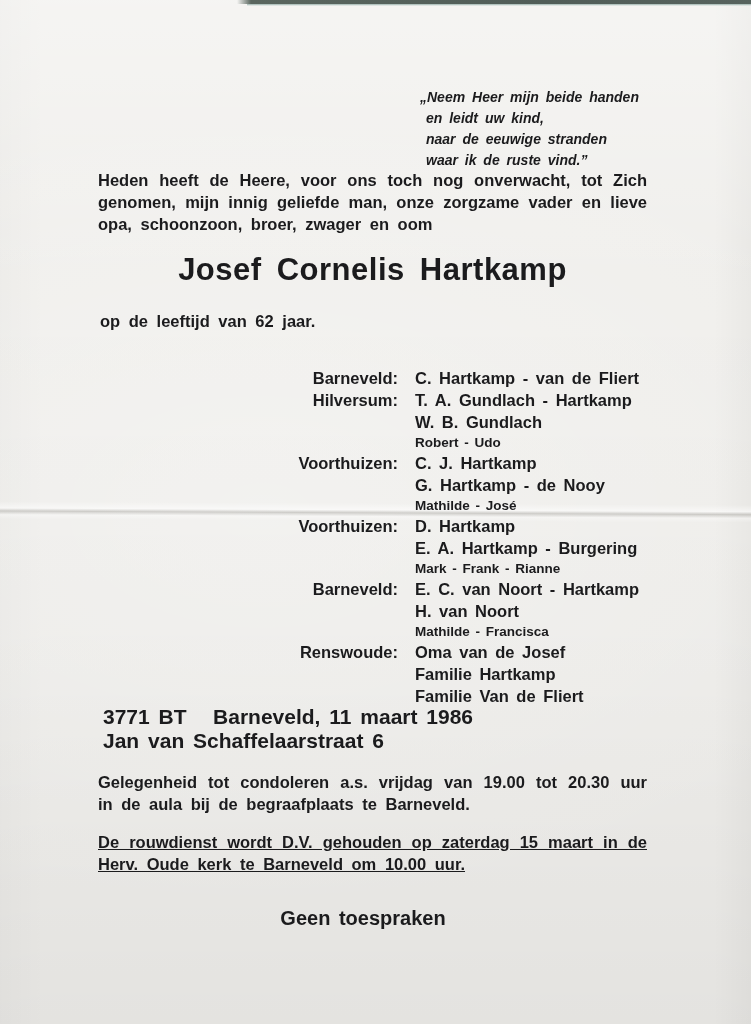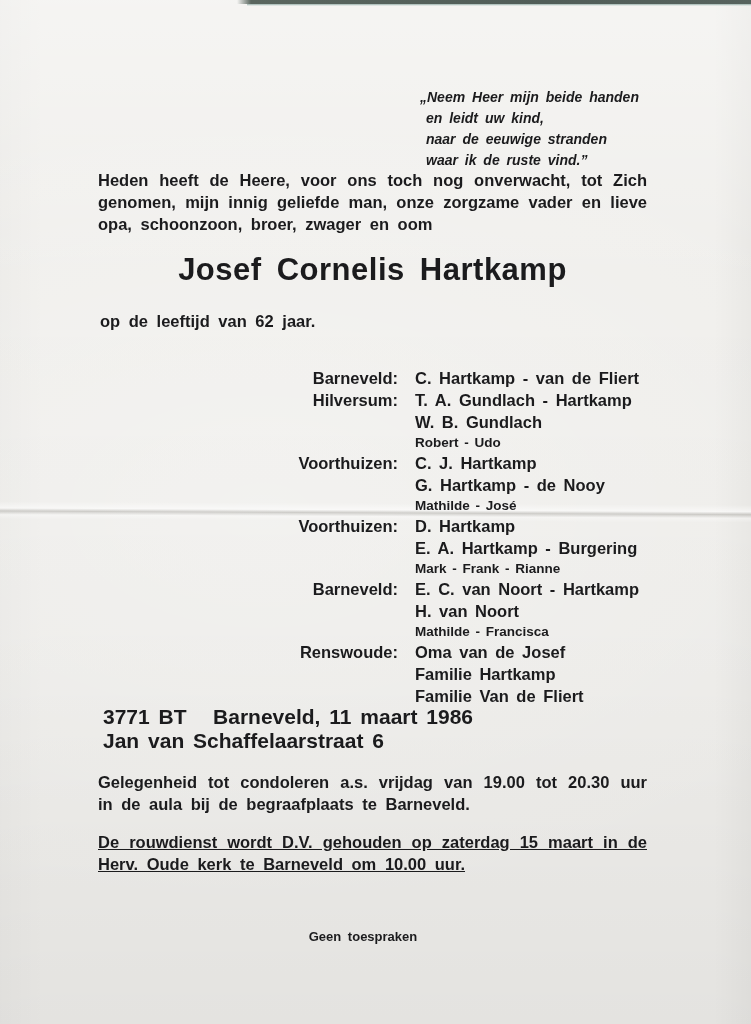--- a/index.html
+++ b/index.html
@@ -94,23 +94,23 @@
     position: absolute; left: 98px; width: 549px;
     font-size: 16.5px; line-height: 22px;
     text-align: justify; word-spacing: 4px;
     margin: 0;
   }
   .para-condolence { top: 771px; }
   .para-service    { top: 831px; text-decoration: underline; }
   .para-burial     { top: 889px; }
 
   .closing-line {
-    position: absolute; left: 98px; top: 929px; width: 530px;
+    position: absolute; left: 98px; top: 907px; width: 530px;
     text-align: center;
-    font-size: 13px; word-spacing: 3px;
+    font-size: 20px; word-spacing: 3px;
   }
 </style>
 </head>
 <body>
 
 <div class="page">
 
   <div class="scan-strip"></div>
   <div class="scan-strip-line"></div>
   <div class="crease"></div>

